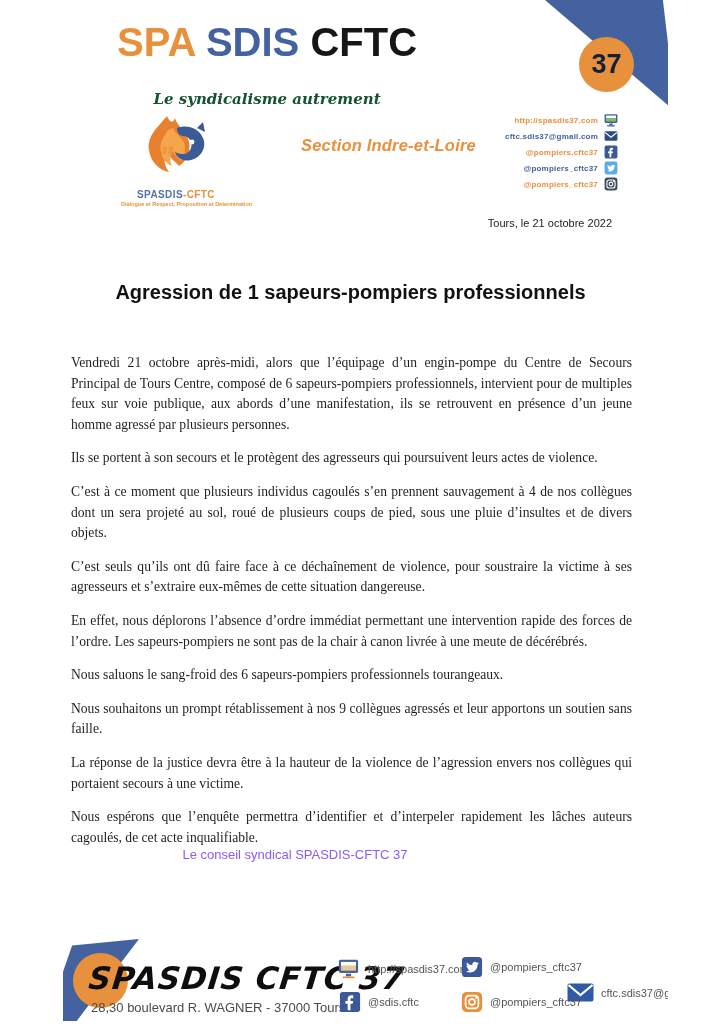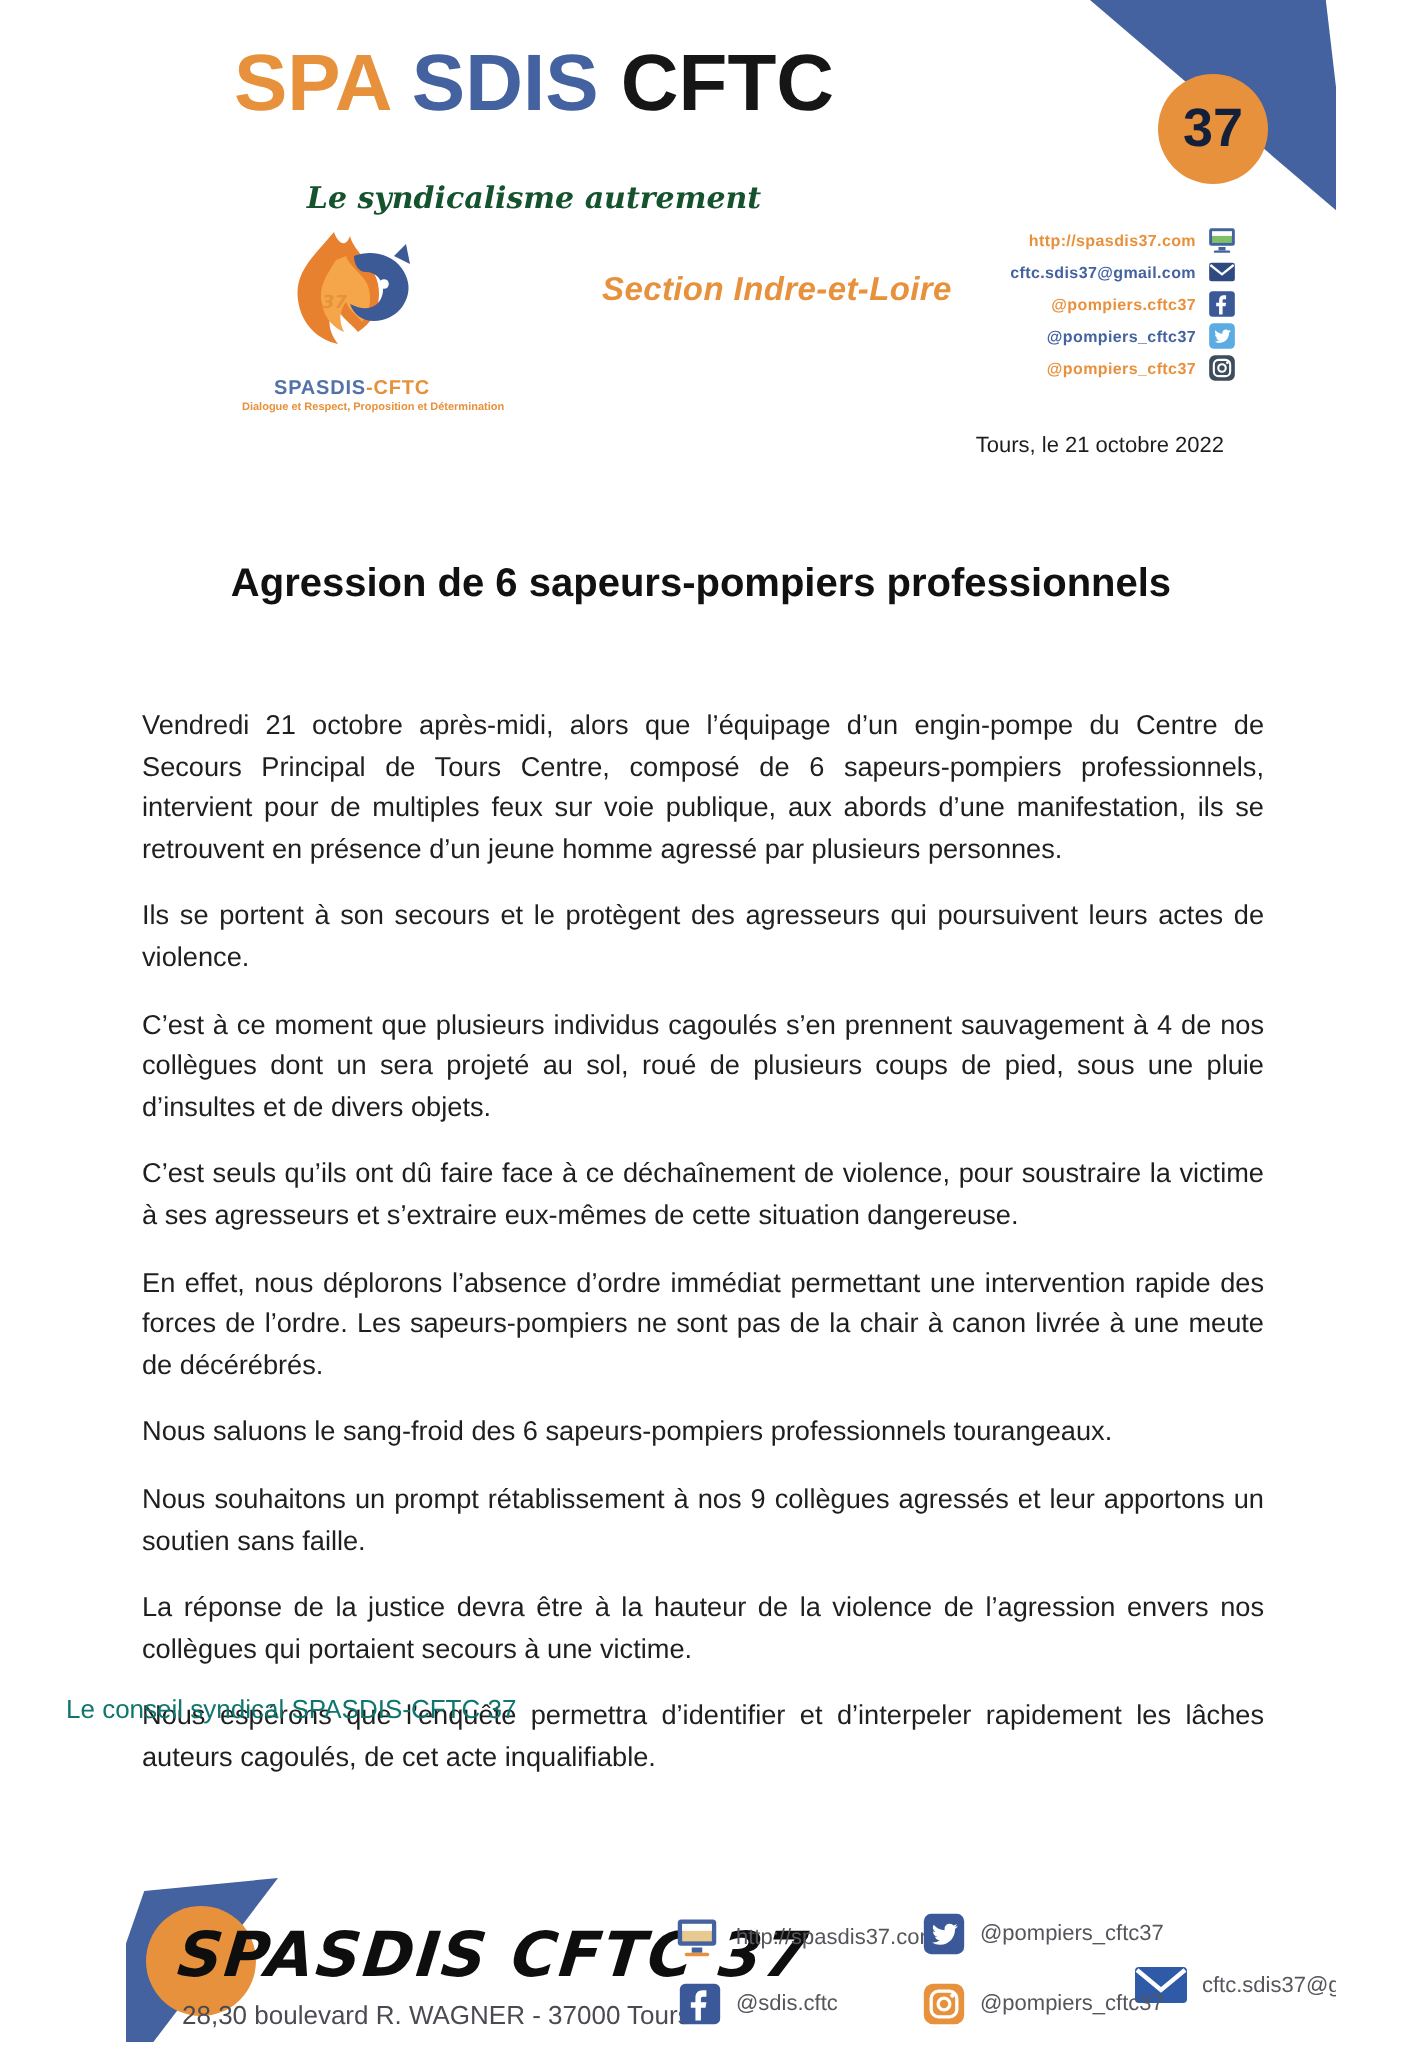--- a/index.html
+++ b/index.html
@@ -61,29 +61,29 @@
   }
 
   .doc-title {
     position:absolute; top:281px; left:0; width:100%; text-align:center;
     font-size:20px; font-weight:800; color:#111;
   }
 
   
   .body-text {
     position:absolute; top:353px; left:38px; right:36px;
-    font-family:Liberation Sans, sans-serif;
+    font-family:Liberation Serif, serif;
     font-size:13.6px; line-height:20.6px; color:#1f1f1f;
     text-align:justify;
   }
   .body-text p { margin:0 0 13px 0; }
 
   .signature {
-    position:absolute; top:847px; left:0; right:111px; text-align:left;
-    font-size:13px; color:#0f766e;
+    position:absolute; top:847px; left:0; right:111px; text-align:center;
+    font-size:13px; color:#8b5cf6;
   }
 
   
   .footer-triangle {
     position:absolute; left:30px; top:939px; width:76px; height:82px;
     background:#44629F;
     clip-path:polygon(12% 8%, 100% 0%, 18% 100%, 0% 100%, 0% 40%);
   }
   .footer-circle {
     position:absolute; left:40px; top:953px; width:55px; height:55px;
@@ -185,21 +185,21 @@
     <div class="logo-caption">
       <span class="c-blue">SPASDIS</span><span class="c-orange">-CFTC</span>
     </div>
     <div class="logo-motto">Dialogue et Respect, Proposition et Détermination</div>
   </div>
 
   <div class="section-label">Section Indre-et-Loire</div>
 
   <div class="dateline">Tours, le 21 octobre 2022</div>
 
-  <div class="doc-title">Agression de 6 sapeurs-pompiers professionnels</div>
+  <div class="doc-title">Agression de 1 sapeurs-pompiers professionnels</div>
 
   <div class="body-text">
     <p>Vendredi 21 octobre après-midi, alors que l’équipage d’un engin-pompe du Centre de Secours Principal de Tours Centre, composé de 6 sapeurs-pompiers professionnels, intervient pour de multiples feux sur voie publique, aux abords d’une manifestation, ils se retrouvent en présence d’un jeune homme agressé par plusieurs personnes.</p>
     <p>Ils se portent à son secours et le protègent des agresseurs qui poursuivent leurs actes de violence.</p>
     <p>C’est à ce moment que plusieurs individus cagoulés s’en prennent sauvagement à 4 de nos collègues dont un sera projeté au sol, roué de plusieurs coups de pied, sous une pluie d’insultes et de divers objets.</p>
     <p>C’est seuls qu’ils ont dû faire face à ce déchaînement de violence, pour soustraire la victime à ses agresseurs et s’extraire eux-mêmes de cette situation dangereuse.</p>
     <p>En effet, nous déplorons l’absence d’ordre immédiat permettant une intervention rapide des forces de l’ordre. Les sapeurs-pompiers ne sont pas de la chair à canon livrée à une meute de décérébrés.</p>
     <p>Nous saluons le sang-froid des 6 sapeurs-pompiers professionnels tourangeaux.</p>
     <p>Nous souhaitons un prompt rétablissement à nos 9 collègues agressés et leur apportons un soutien sans faille.</p>
     <p>La réponse de la justice devra être à la hauteur de la violence de l’agression envers nos collègues qui portaient secours à une victime.</p>

